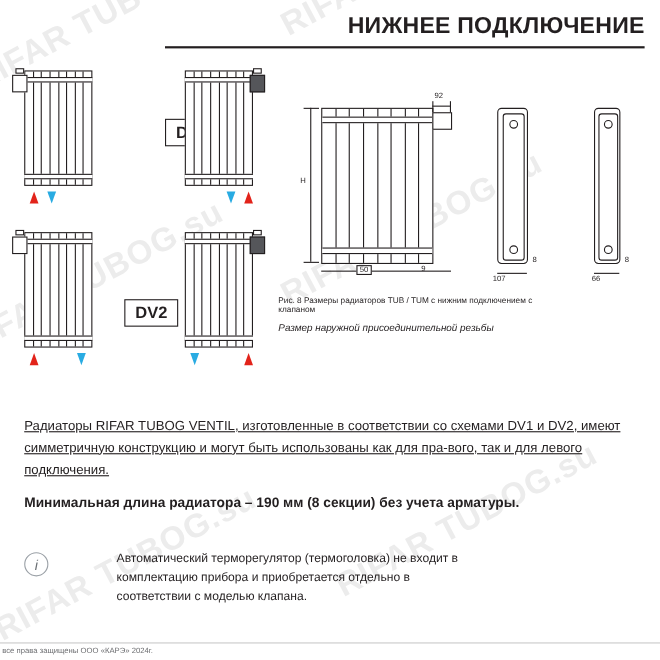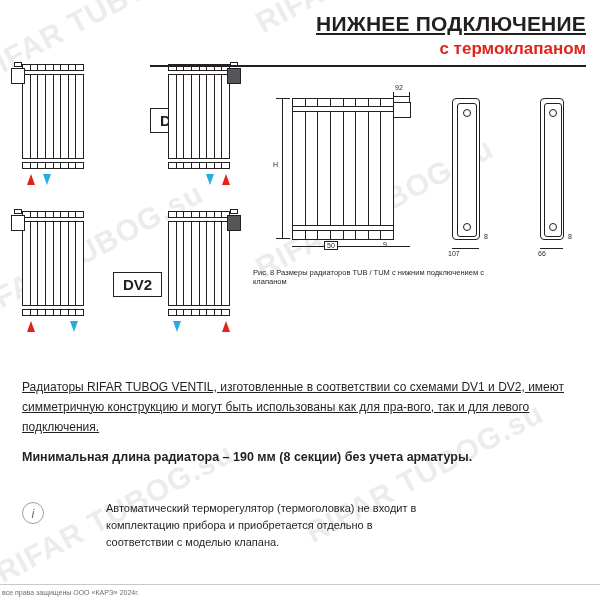--- a/index.html
+++ b/index.html
@@ -43,21 +43,20 @@
     z-index: 3;
     text-align: right;
     padding-top: 12px;
   }
   .header-title {
     font-size: 21px;
     font-weight: bold;
     color: #231f20;
     letter-spacing: 0.2px;
     padding-right: 14px;
-    text-decoration: underline;
   }
   .header-sub {
     font-size: 17px;
     font-weight: bold;
     color: #e2231a;
     padding-right: 14px;
     padding-top: 3px;
   }
   .header-rule {
     height: 2px;
@@ -282,21 +281,20 @@
   <div class="wm" style="left:-30px; top:60px; transform:rotate(-28deg);">RIFAR TUBOG.su</div>
   <div class="wm" style="left:250px; top:10px; transform:rotate(-28deg);">RIFAR TUBOG.su</div>
   <div class="wm" style="left:-40px; top:300px; transform:rotate(-28deg);">RIFAR TUBOG.su</div>
   <div class="wm" style="left:250px; top:255px; transform:rotate(-28deg);">RIFAR TUBOG.su</div>
   <div class="wm" style="left:-10px; top:560px; transform:rotate(-28deg);">RIFAR TUBOG.su</div>
   <div class="wm" style="left:300px; top:520px; transform:rotate(-28deg);">RIFAR TUBOG.su</div>
 </div>
 
 <div class="header">
   <div class="header-title">НИЖНЕЕ ПОДКЛЮЧЕНИЕ</div>
-  <div class="header-sub">с термоклапаном</div>
   <div class="header-rule"></div>
 </div>
 
 <div class="figures">
 
   <div class="rad-block" style="left:22px; top:8px;">
     <div class="radiator" style="width:62px; height:105px;">
       <div class="rad-body" style="width:62px; height:105px;">
         <div class="rad-cols">
           <div class="rad-col"></div>
@@ -439,20 +437,21 @@
     <div style="position:absolute; left:8px; top:124px; width:6px; height:6px; border:1px solid #231f20; border-radius:50%;"></div>
   </div>
   <div class="dim-line" style="left:278px; top:170px; width:23px; height:1px;"></div>
   <div class="dim-text" style="left:276px; top:172px;">66</div>
   <div class="dim-text" style="left:306px; top:155px;">8</div>
 </div>
 
 <div class="caption">Рис. 8 Размеры радиаторов TUB / TUM с нижним подключением с клапаном</div>
 
 <div class="note-italic">
+  <div>Размер наружной присоединительной резьбы</div>
   <div style="height:8px;"></div>
 </div>
 
 <div class="body-text">Радиаторы RIFAR TUBOG VENTIL, изготовленные в соответствии со схемами DV1 и DV2, имеют симметричную конструкцию и могут быть использованы как для пра-вого, так и для левого подключения.</div>
 <div class="body-bold">Минимальная длина радиатора – 190 мм (8 секции) без учета арматуры.</div>
 
 <div class="info-note">
   <div class="info-icon">i</div>
   <div class="info-text">Автоматический терморегулятор (термоголовка) не входит в комплектацию прибора и приобретается отдельно в соответствии с моделью клапана.</div>
 </div>

